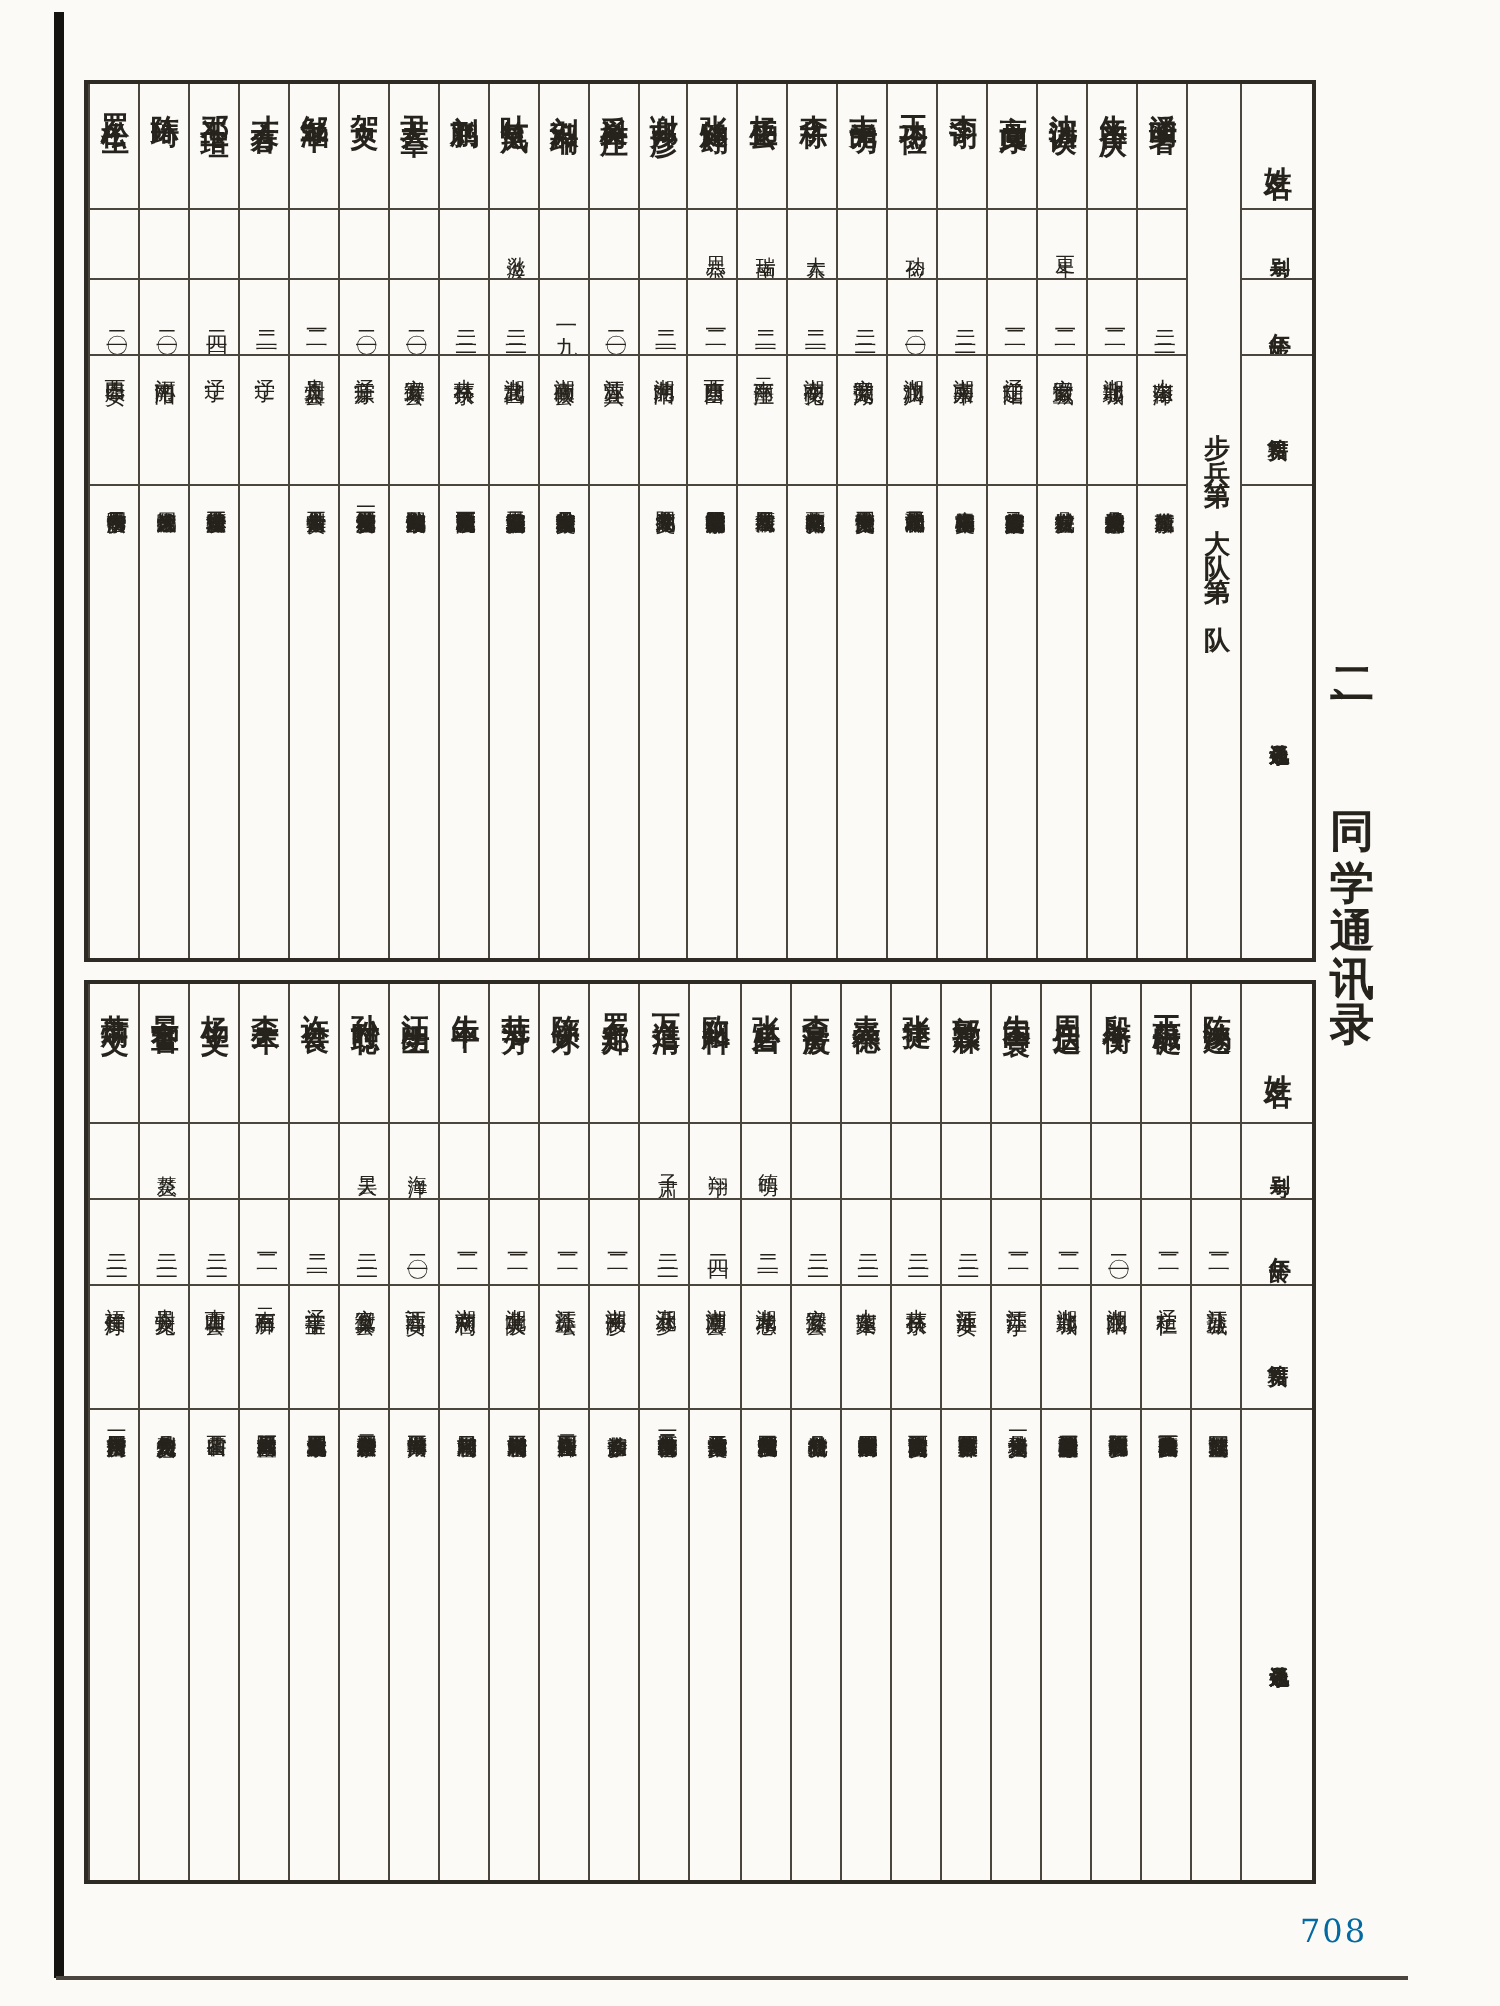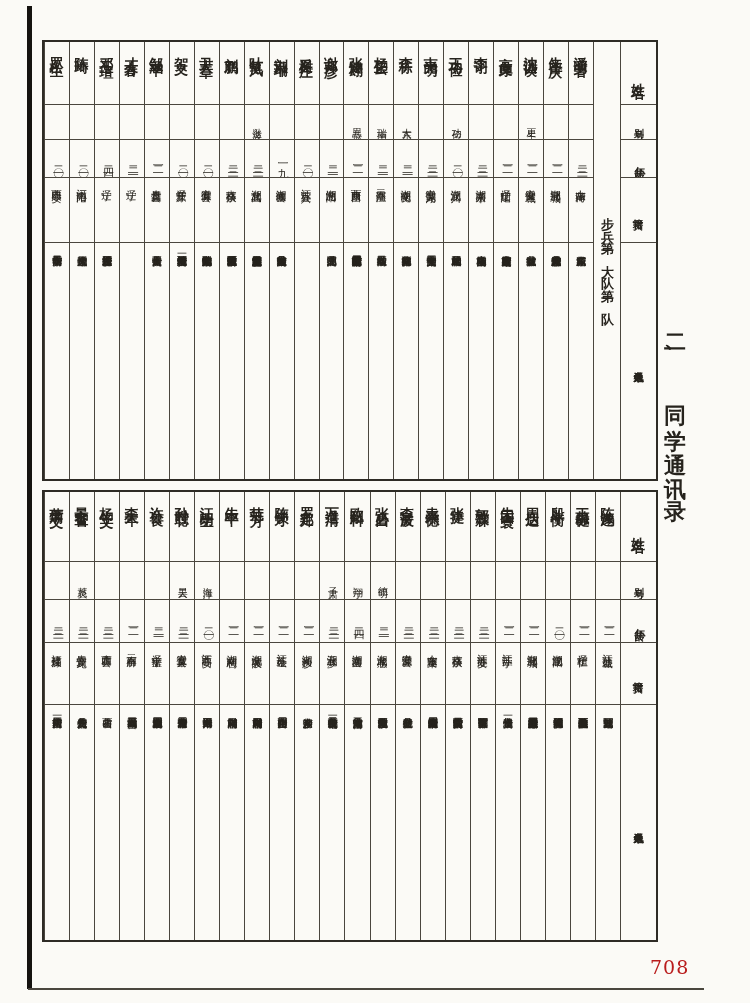--- a/index.html
+++ b/index.html
@@ -57,21 +57,21 @@
   .c-age .vtext{font-size:11px;letter-spacing:2px;}
   .c-native .vtext{font-size:10.5px;letter-spacing:1px;line-height:12px;}
   .c-addr .vtext{font-size:10px;line-height:11.5px;letter-spacing:0;max-height:100%;}
 
   .header-col .cell{align-items:center;}
   .hdr{font-size:12.5px;font-weight:700;letter-spacing:3px;}
   .hdr-addr{letter-spacing:16px;}
 
   .page-number{
     position:absolute;left:650px;top:956px;
-    font-size:19px;letter-spacing:1px;color:#b91c1c;text-align:center;
+    font-size:16px;letter-spacing:1px;color:#0369a1;text-align:center;
   }
 </style>
 </head>
 <body>
 
 <div class="page">
 
   <div class="spine"></div>
   <div class="bottom-line"></div>
 

